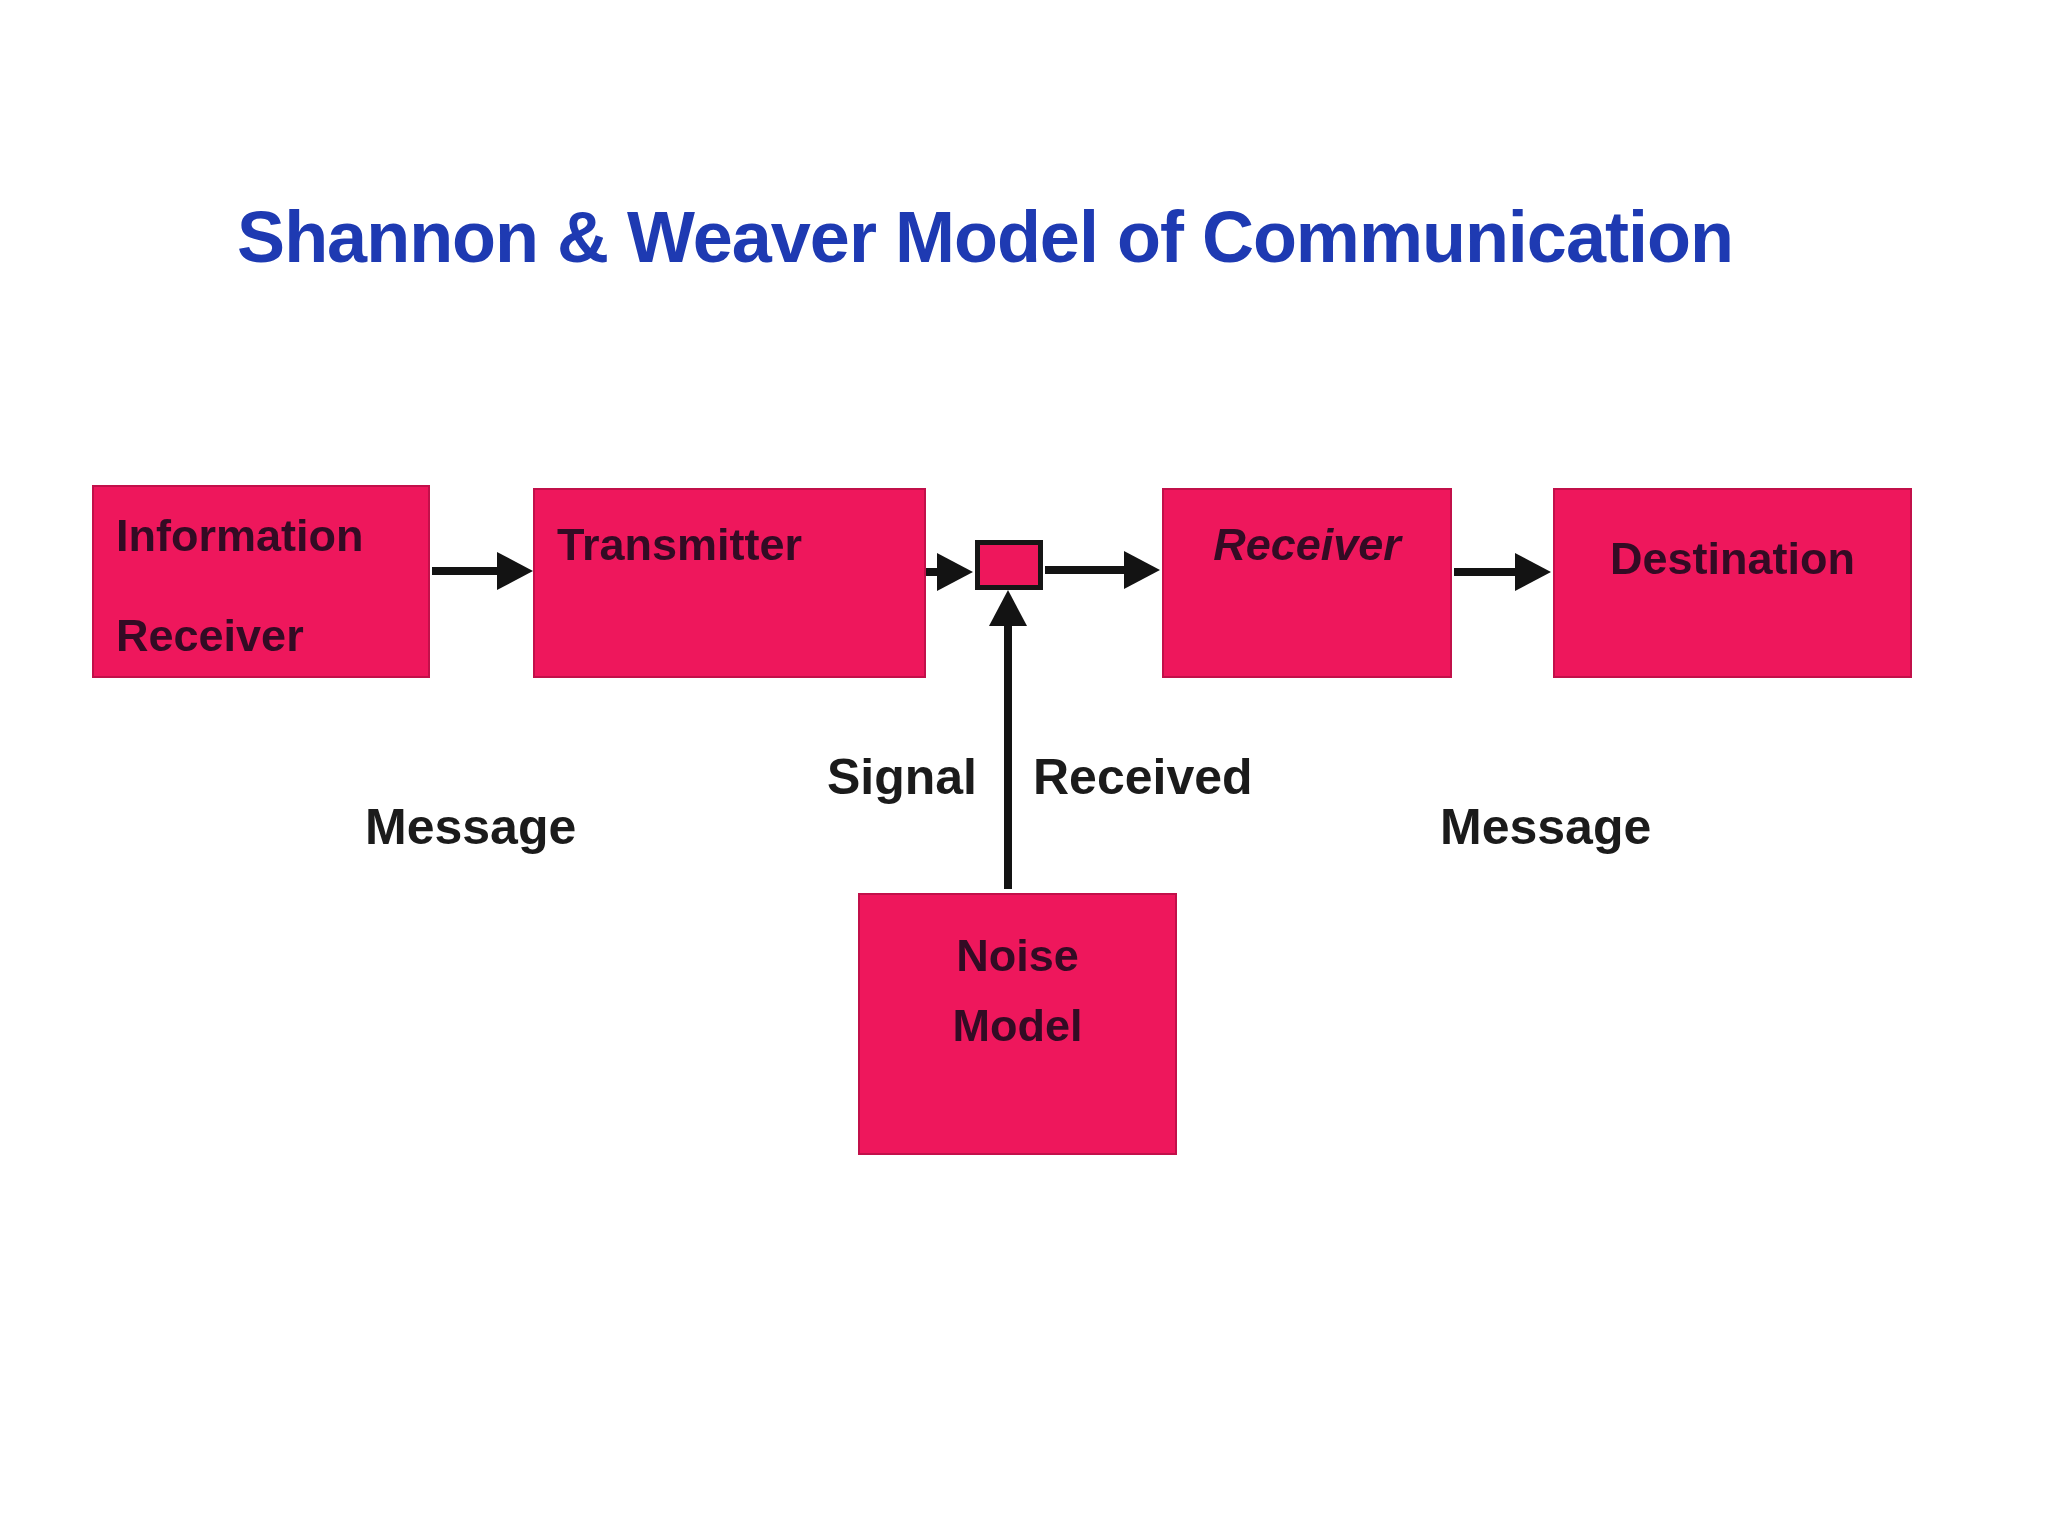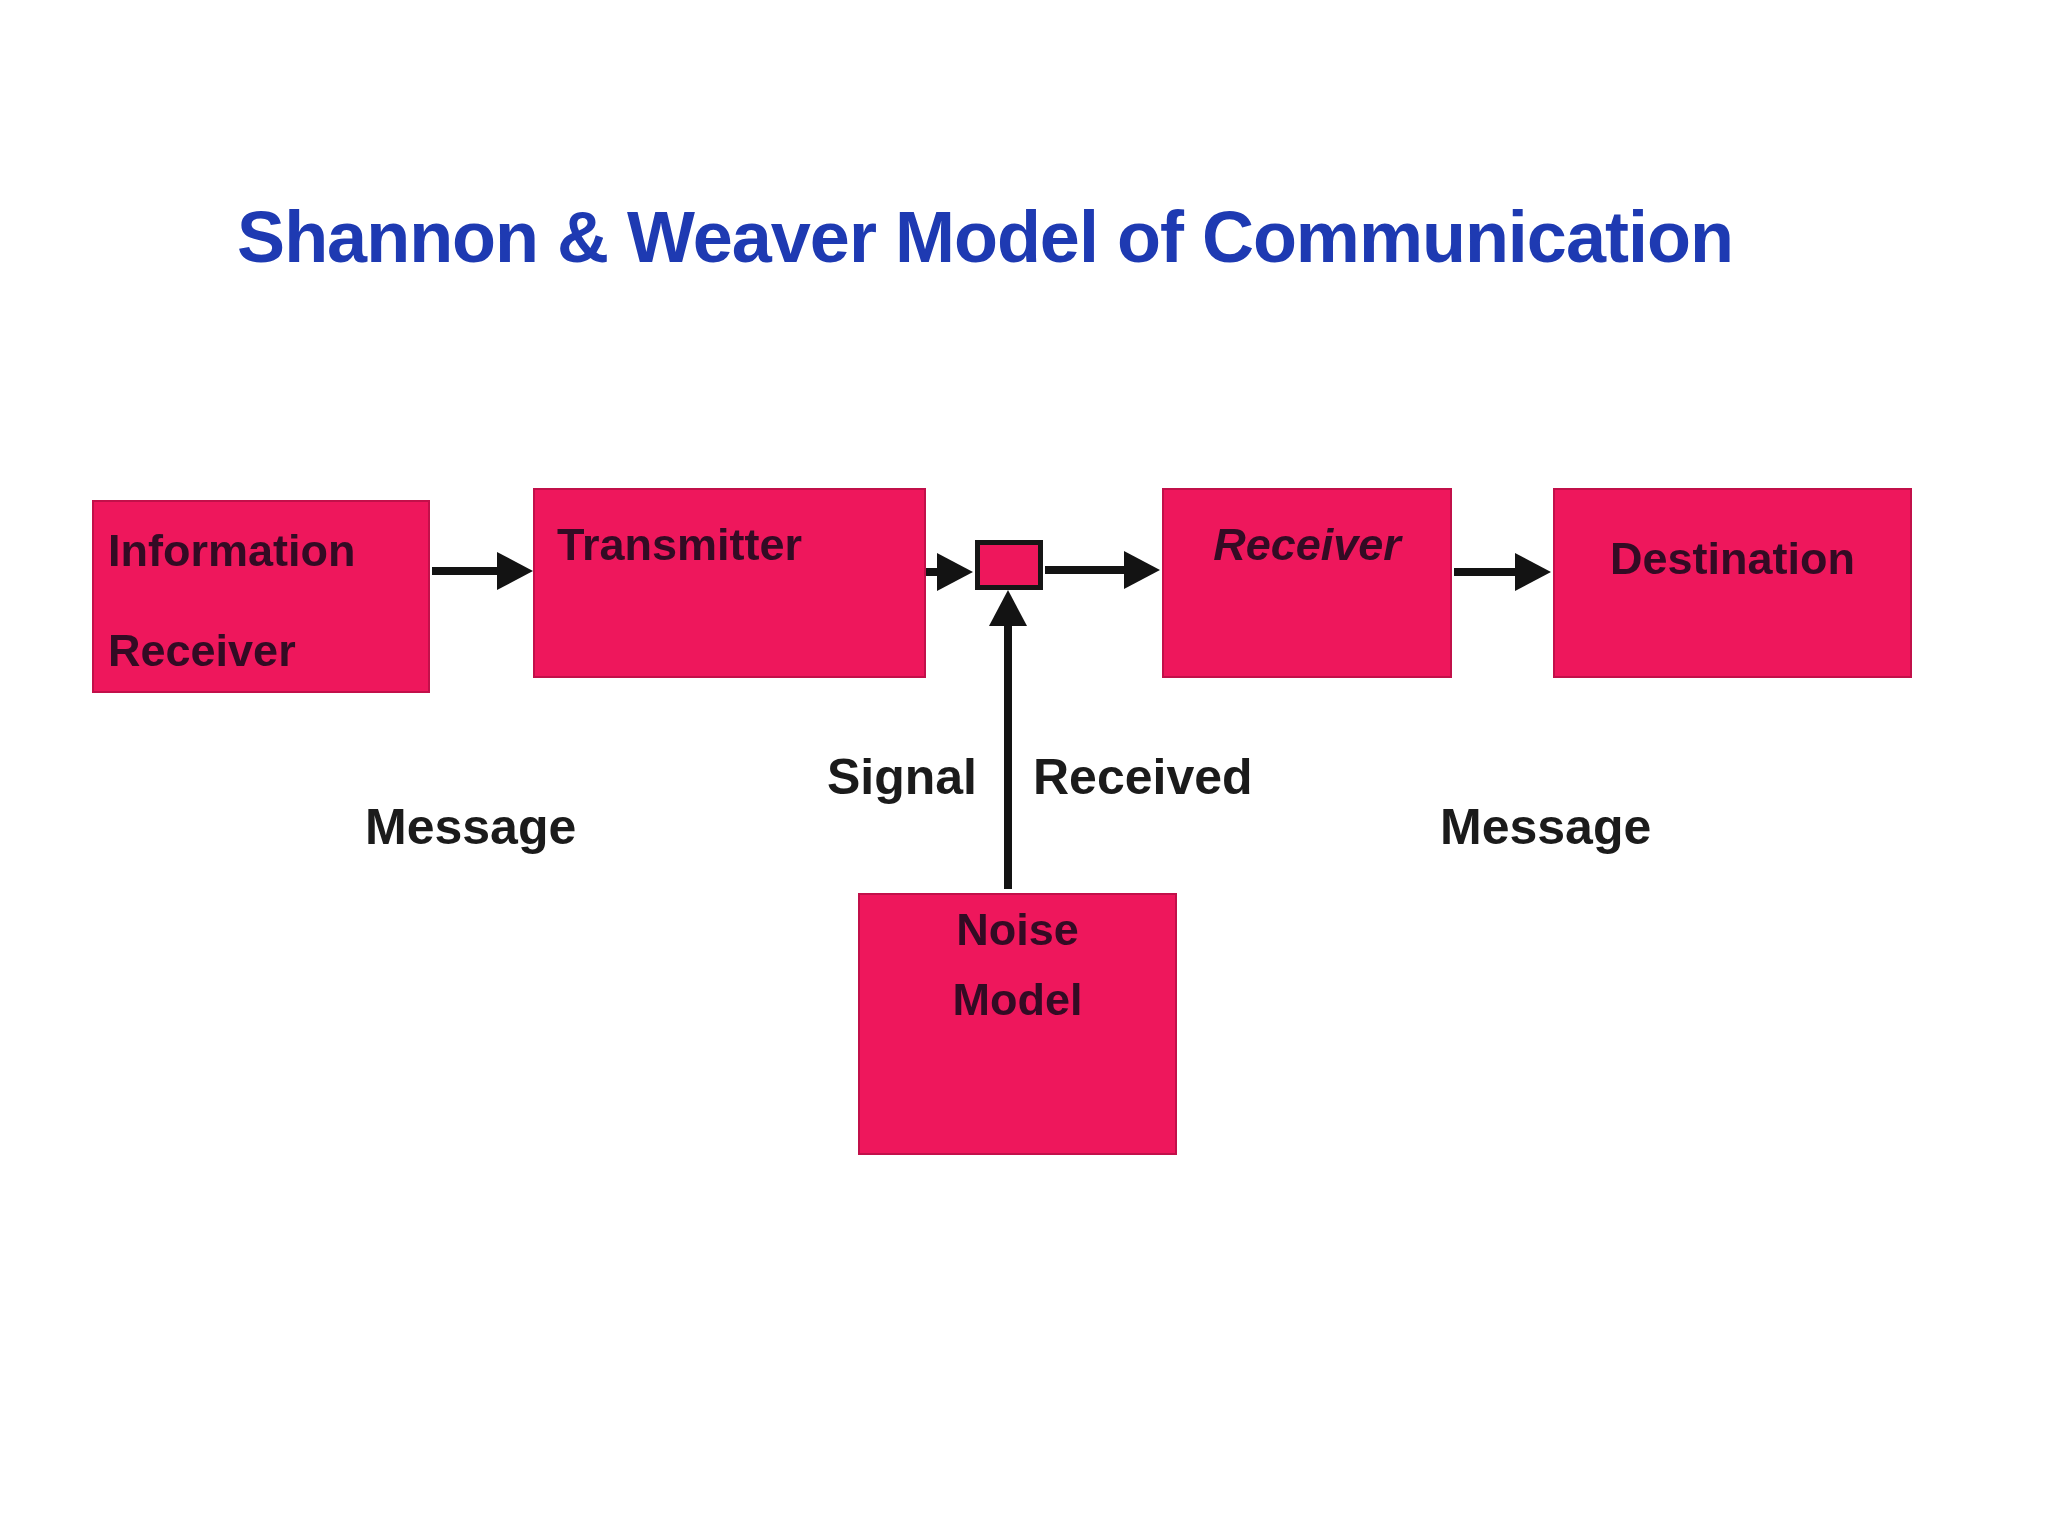--- a/index.html
+++ b/index.html
@@ -41,42 +41,41 @@
     background: var(--box-fill);
     border: 2px solid var(--box-border);
     color: var(--box-text);
     font-weight: bold;
     font-size: 45px;
     line-height: 1.1;
   }
   .node-info {
     left: 92px; top: 485px; width: 338px; height: 193px;
     display: flex; flex-direction: column; justify-content: space-between;
-    padding: 24px 10px 16px 14px;
-    margin-top: 15px;
+    padding: 24px 10px 16px 22px;
   }
   .node-transmitter {
     left: 533px; top: 488px; width: 393px; height: 190px;
     padding: 30px 10px 0 22px;
   }
   .node-junction {
     left: 975px; top: 540px; width: 68px; height: 50px;
     border: 5px solid var(--junction-border);
   }
   .node-receiver {
     left: 1162px; top: 488px; width: 290px; height: 190px;
     padding-top: 30px; text-align: center; font-style: italic;
   }
   .node-destination {
     left: 1553px; top: 488px; width: 359px; height: 190px;
     padding-top: 44px; text-align: center;
   }
   .node-noise {
     left: 858px; top: 893px; width: 319px; height: 262px;
-    text-align: center; line-height: 1.55;
+    padding-top: 26px; text-align: center; line-height: 1.55;
   }
   .flow-label {
     position: absolute;
     font-weight: bold;
     font-size: 50px;
     color: var(--label-color);
     white-space: nowrap;
   }
   .label-signal  { left: 700px; top: 748px; width: 277px; text-align: right; }
   .label-received{ left: 1033px; top: 748px; }

